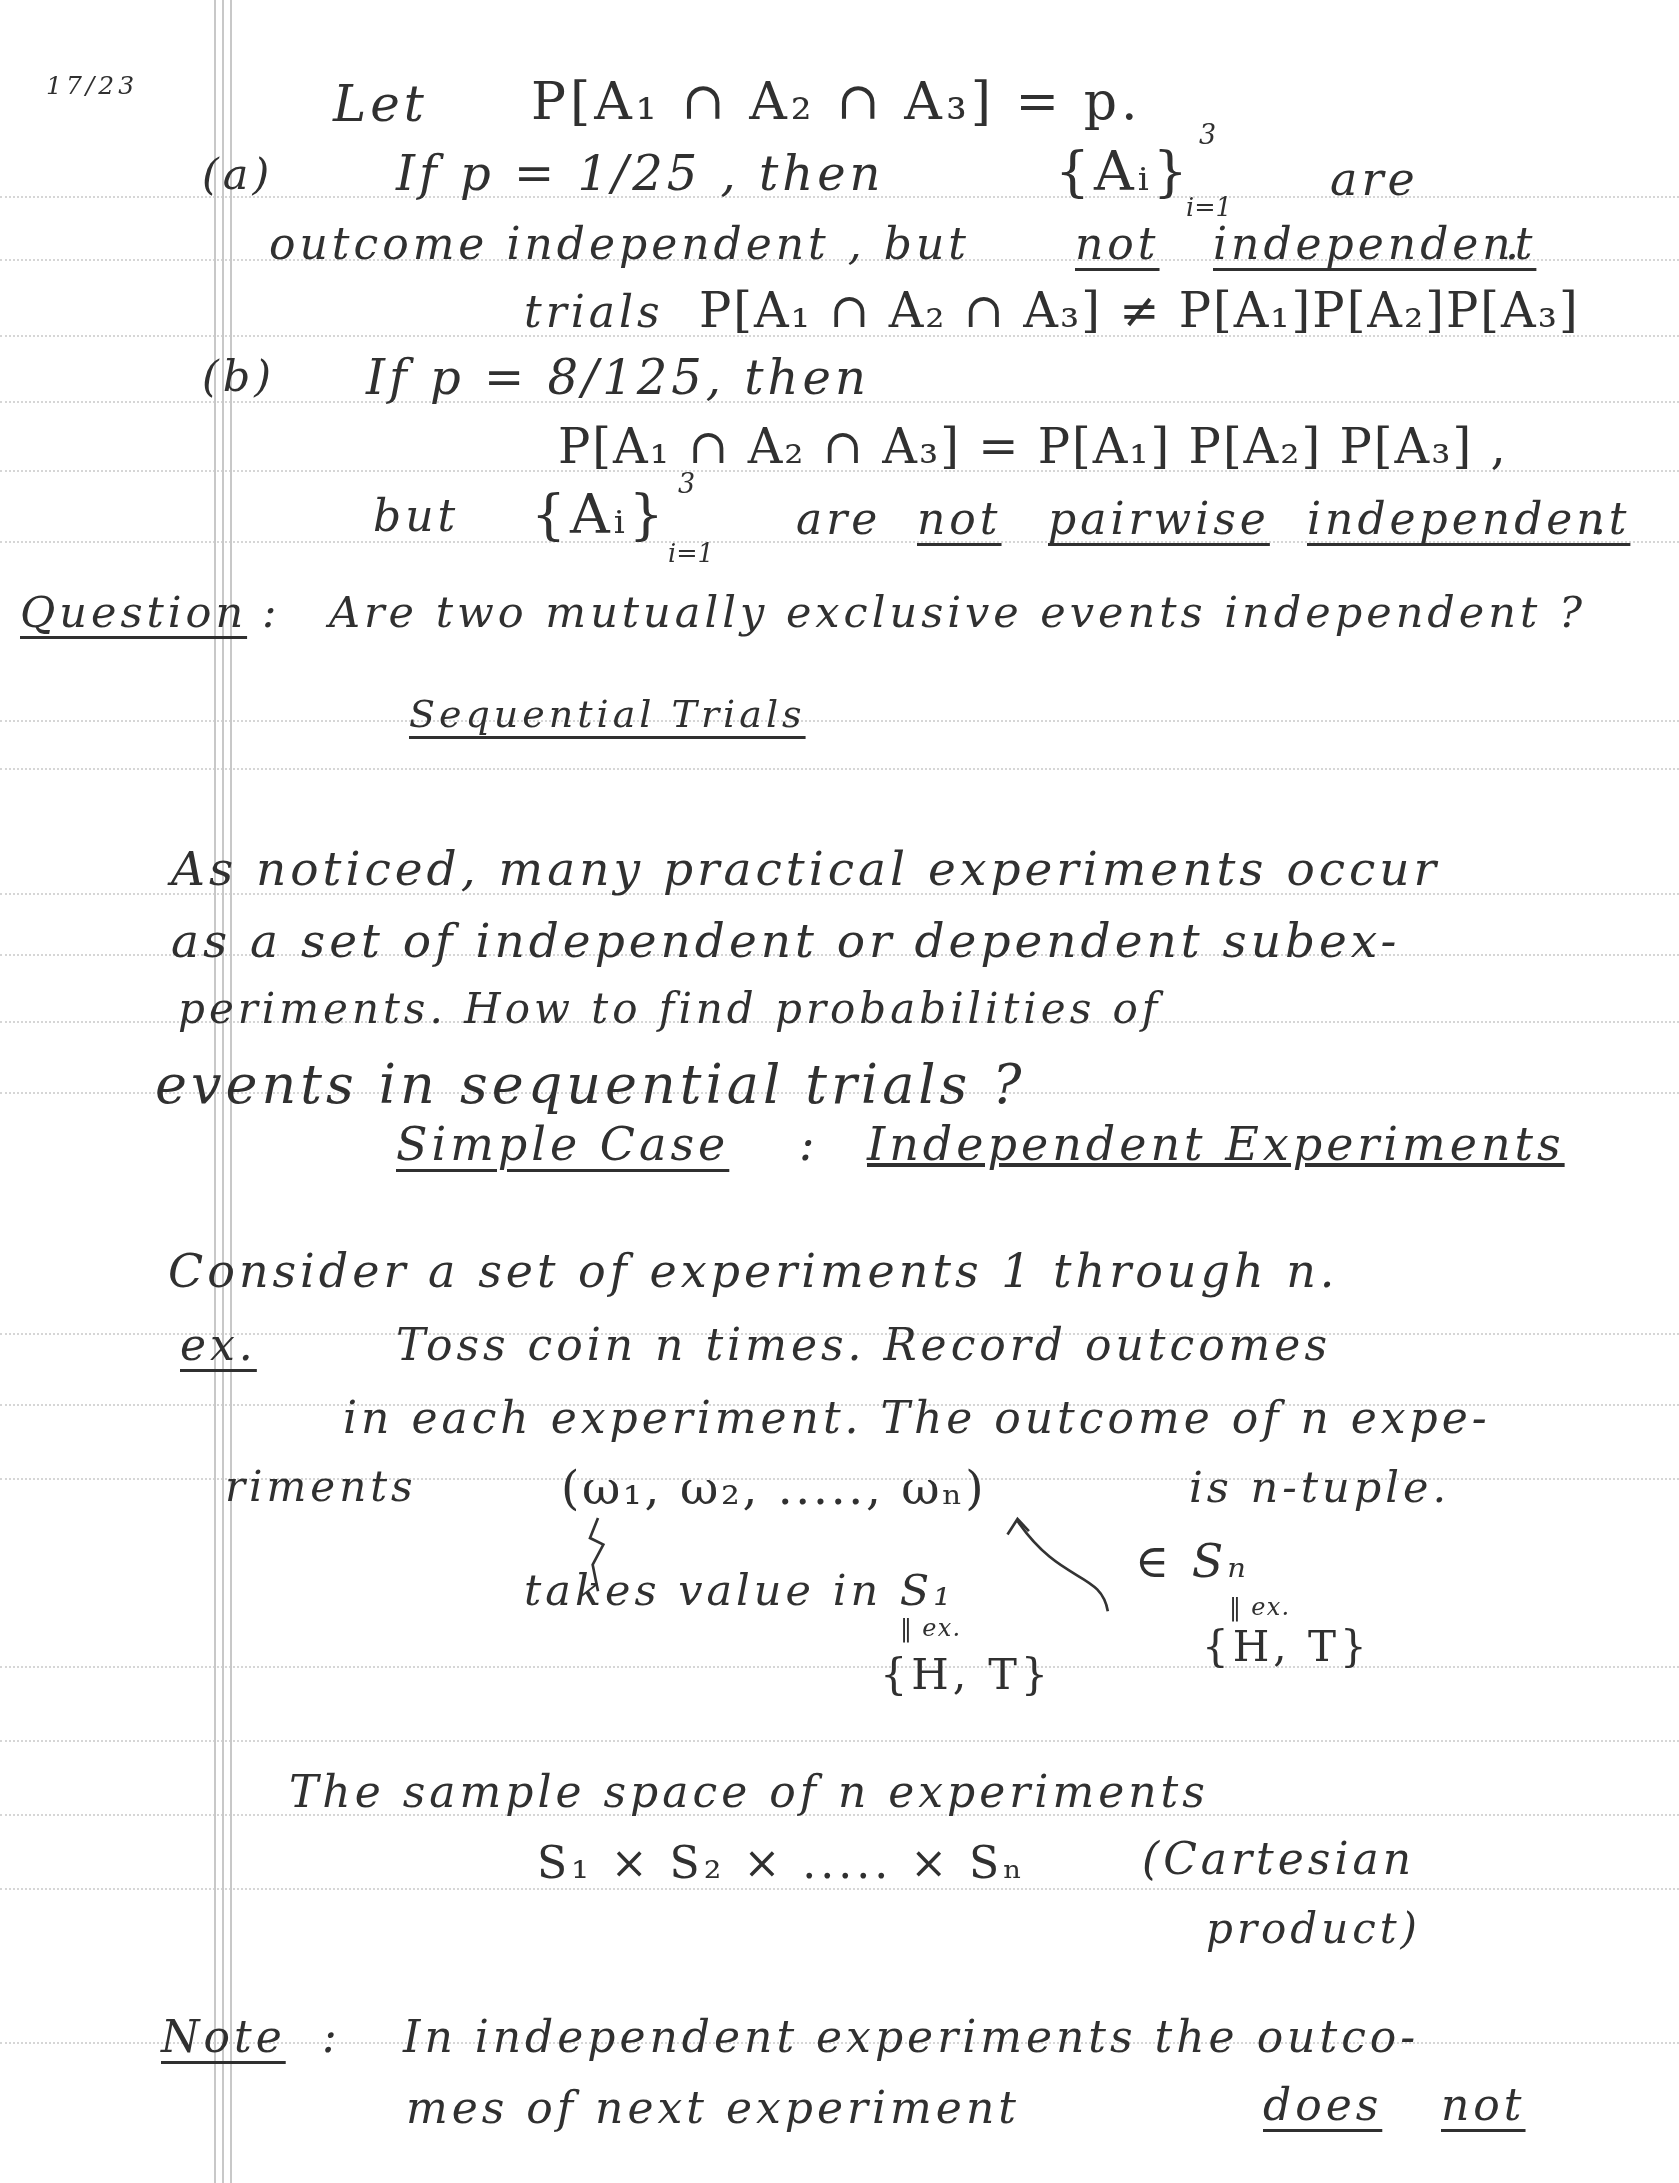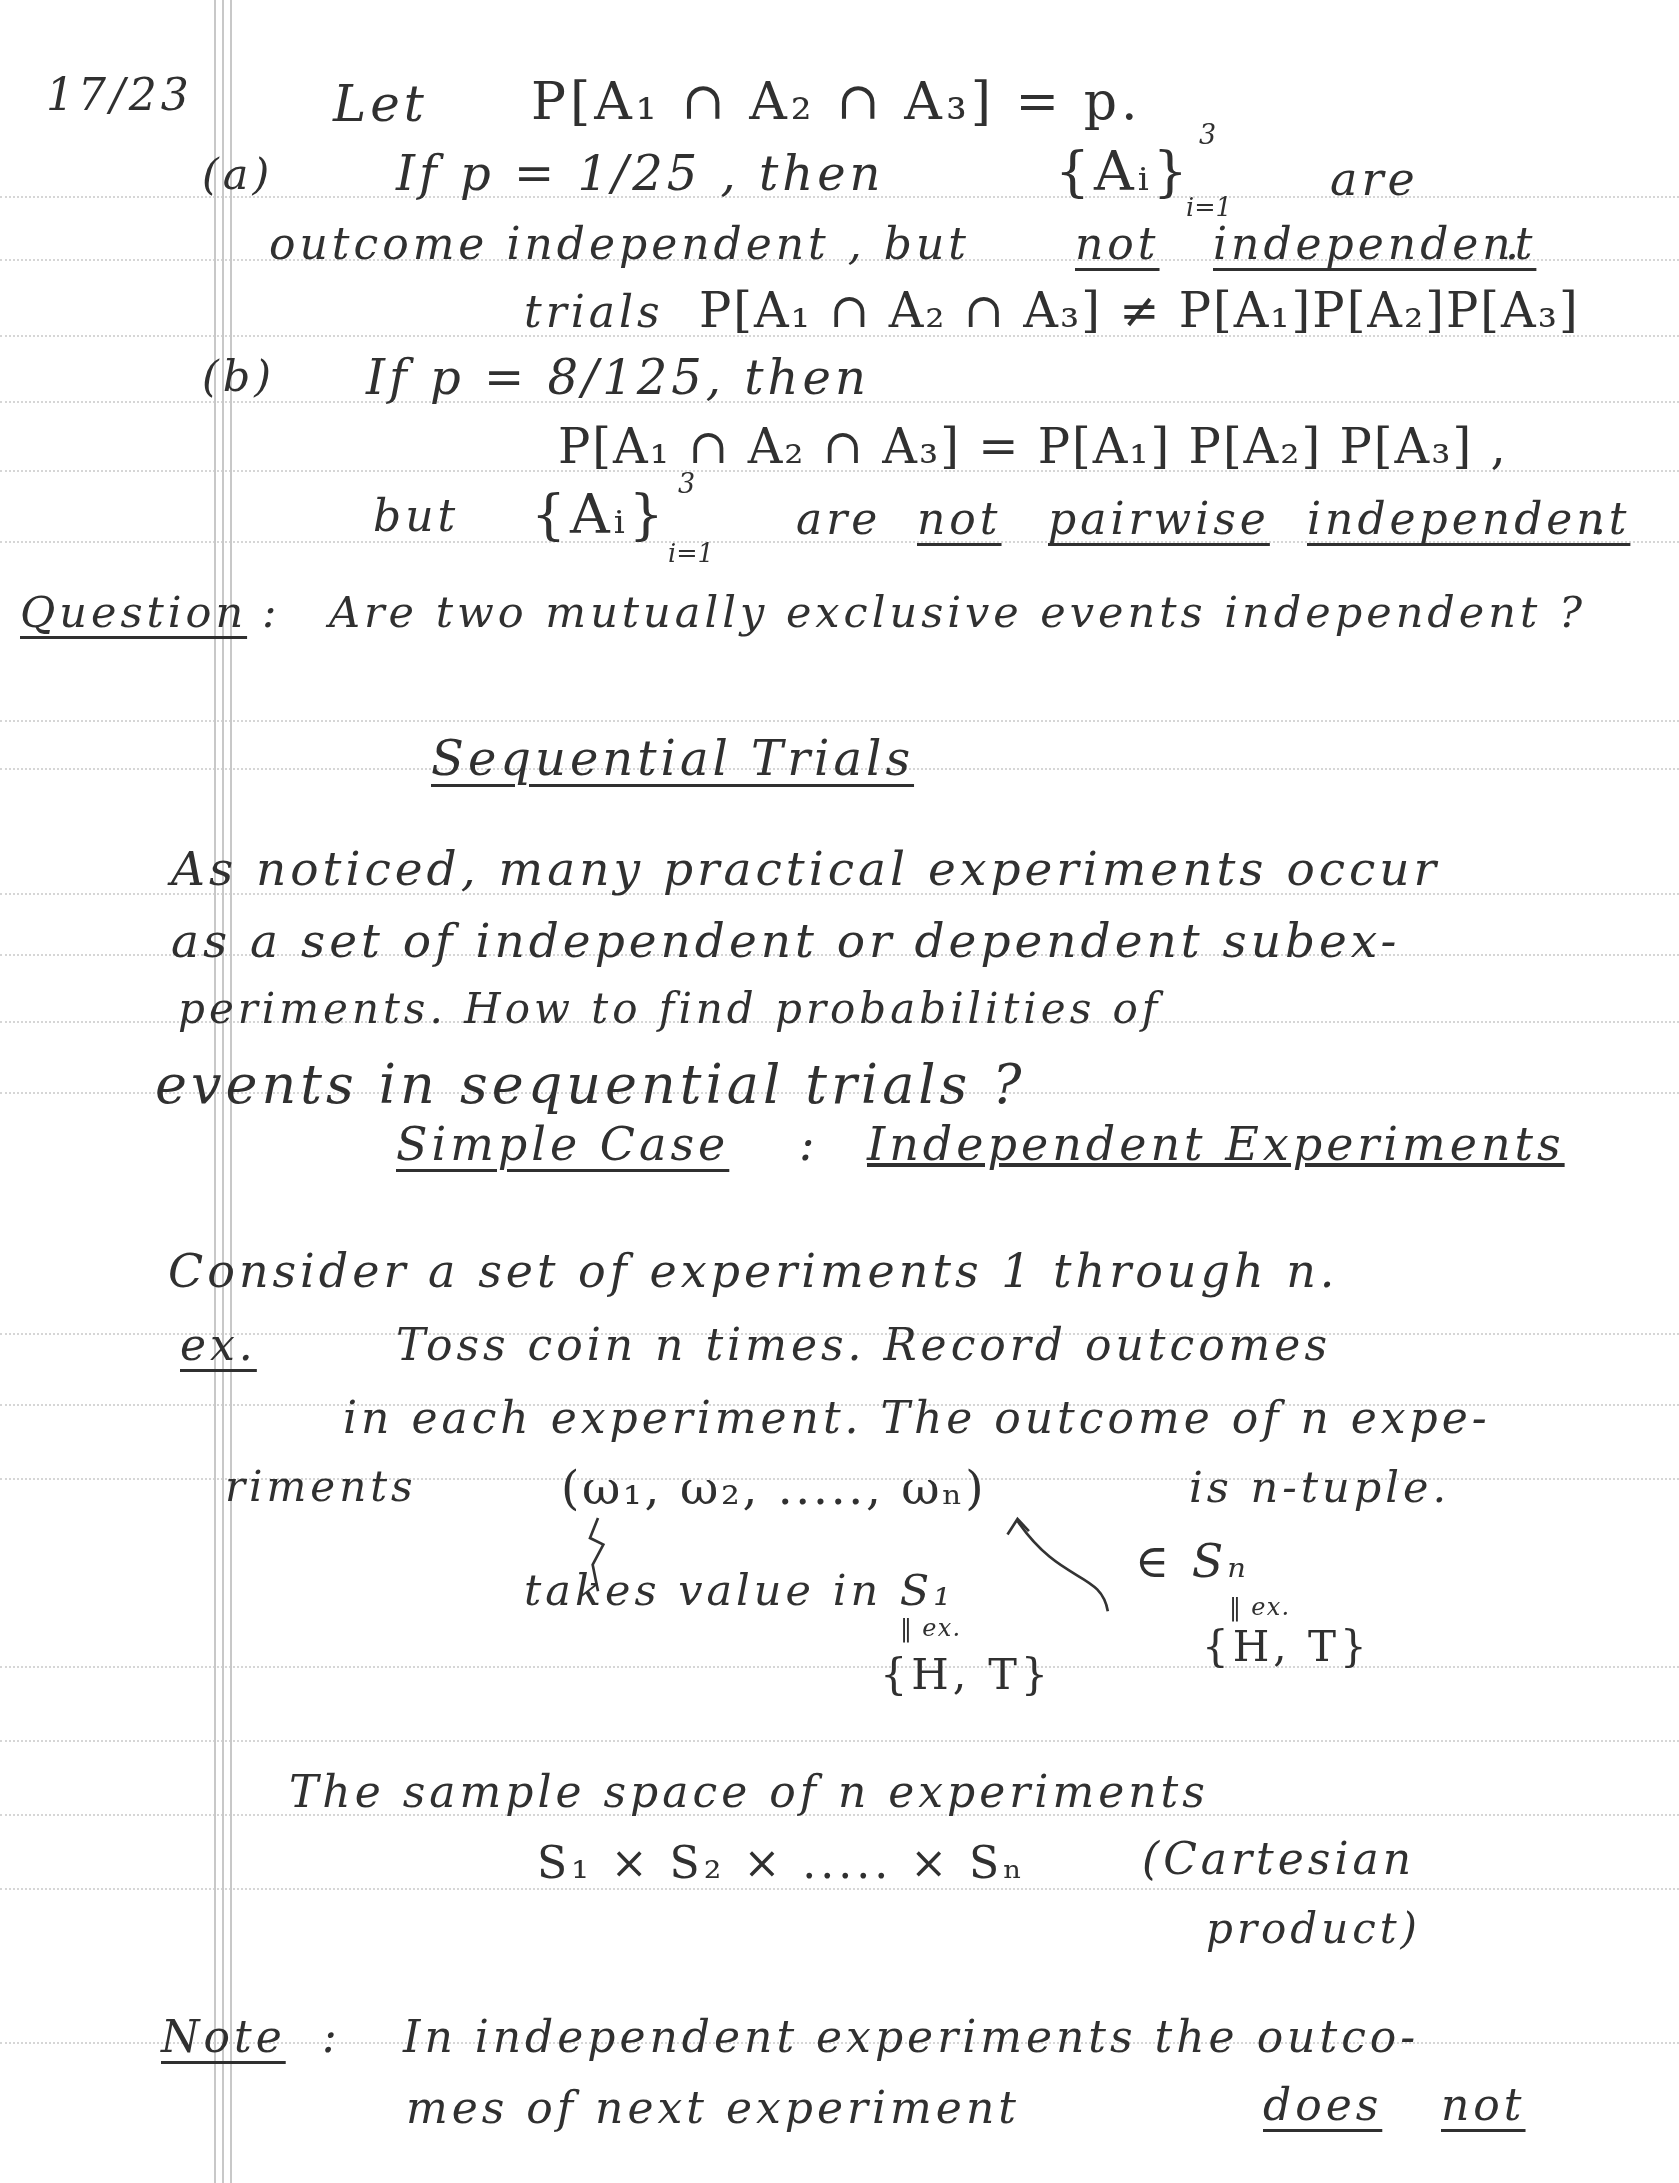--- a/index.html
+++ b/index.html
@@ -37,21 +37,21 @@
   <div class="rule" style="top:1666px"></div>
   <div class="rule" style="top:1740px"></div>
   <div class="rule" style="top:1814px"></div>
   <div class="rule" style="top:1888px"></div>
   <div class="rule" style="top:2042px"></div>
 
   <div class="margin-line" style="left:214px"></div>
   <div class="margin-line" style="left:222px"></div>
   <div class="margin-line" style="left:230px"></div>
 
-  <div class="t" style="left:46px; top:73px; font-size:44px;">17/23</div>
+  <div class="t" style="left:46px; top:73px; font-size:25px;">17/23</div>
 
   <div class="t" style="left:333px; top:79px; font-size:50px;">Let</div>
   <div class="t" style="left:531px; top:75px; font-size:52px; font-style:normal;">P[A₁ ∩ A₂ ∩ A₃] = p.</div>
 
   <div class="t" style="left:202px; top:153px; font-size:43px;">(a)</div>
   <div class="t" style="left:396px; top:149px; font-size:48px;">If  p = 1/25 ,  then</div>
   <div class="t" style="left:1055px; top:144px; font-size:55px; font-style:normal;">
     <span>{Aᵢ}</span>
   </div>
   <div class="t" style="left:1199px; top:121px; font-size:27px; letter-spacing:0;">3</div>
@@ -77,21 +77,21 @@
   <div class="t" style="left:796px; top:497px; font-size:44px;">are</div>
   <div class="t u" style="left:917px; top:497px; font-size:44px;">not</div>
   <div class="t u" style="left:1048px; top:497px; font-size:44px;">pairwise</div>
   <div class="t u" style="left:1307px; top:497px; font-size:44px;">independent</div>
   <div class="t" style="left:1592px; top:497px; font-size:44px;">.</div>
 
   <div class="t u" style="left:20px; top:591px; font-size:43px;">Question</div>
   <div class="t" style="left:262px; top:591px; font-size:43px;">:</div>
   <div class="t" style="left:329px; top:591px; font-size:43px;">Are two mutually exclusive events independent ?</div>
 
-  <div class="t u" style="left:431px; top:695px; font-size:48px;margin-top:39px;">Sequential Trials</div>
+  <div class="t u" style="left:409px; top:695px; font-size:38px;">Sequential Trials</div>
 
   <div class="t" style="left:171px; top:845px; font-size:47px;">As noticed,  many practical experiments occur</div>
   <div class="t" style="left:171px; top:917px; font-size:47px;">as a set of independent or dependent subex-</div>
   <div class="t" style="left:178px; top:988px; font-size:42px;">periments.  How to find probabilities of</div>
   <div class="t" style="left:155px; top:1058px; font-size:54px;">events in sequential trials ?</div>
 
   <div class="t u" style="left:396px; top:1121px; font-size:46px;">Simple Case</div>
   <div class="t" style="left:799px; top:1121px; font-size:46px;">:</div>
   <div class="t" style="left:867px; top:1121px; font-size:46px;text-decoration:underline;">Independent Experiments</div>
 

